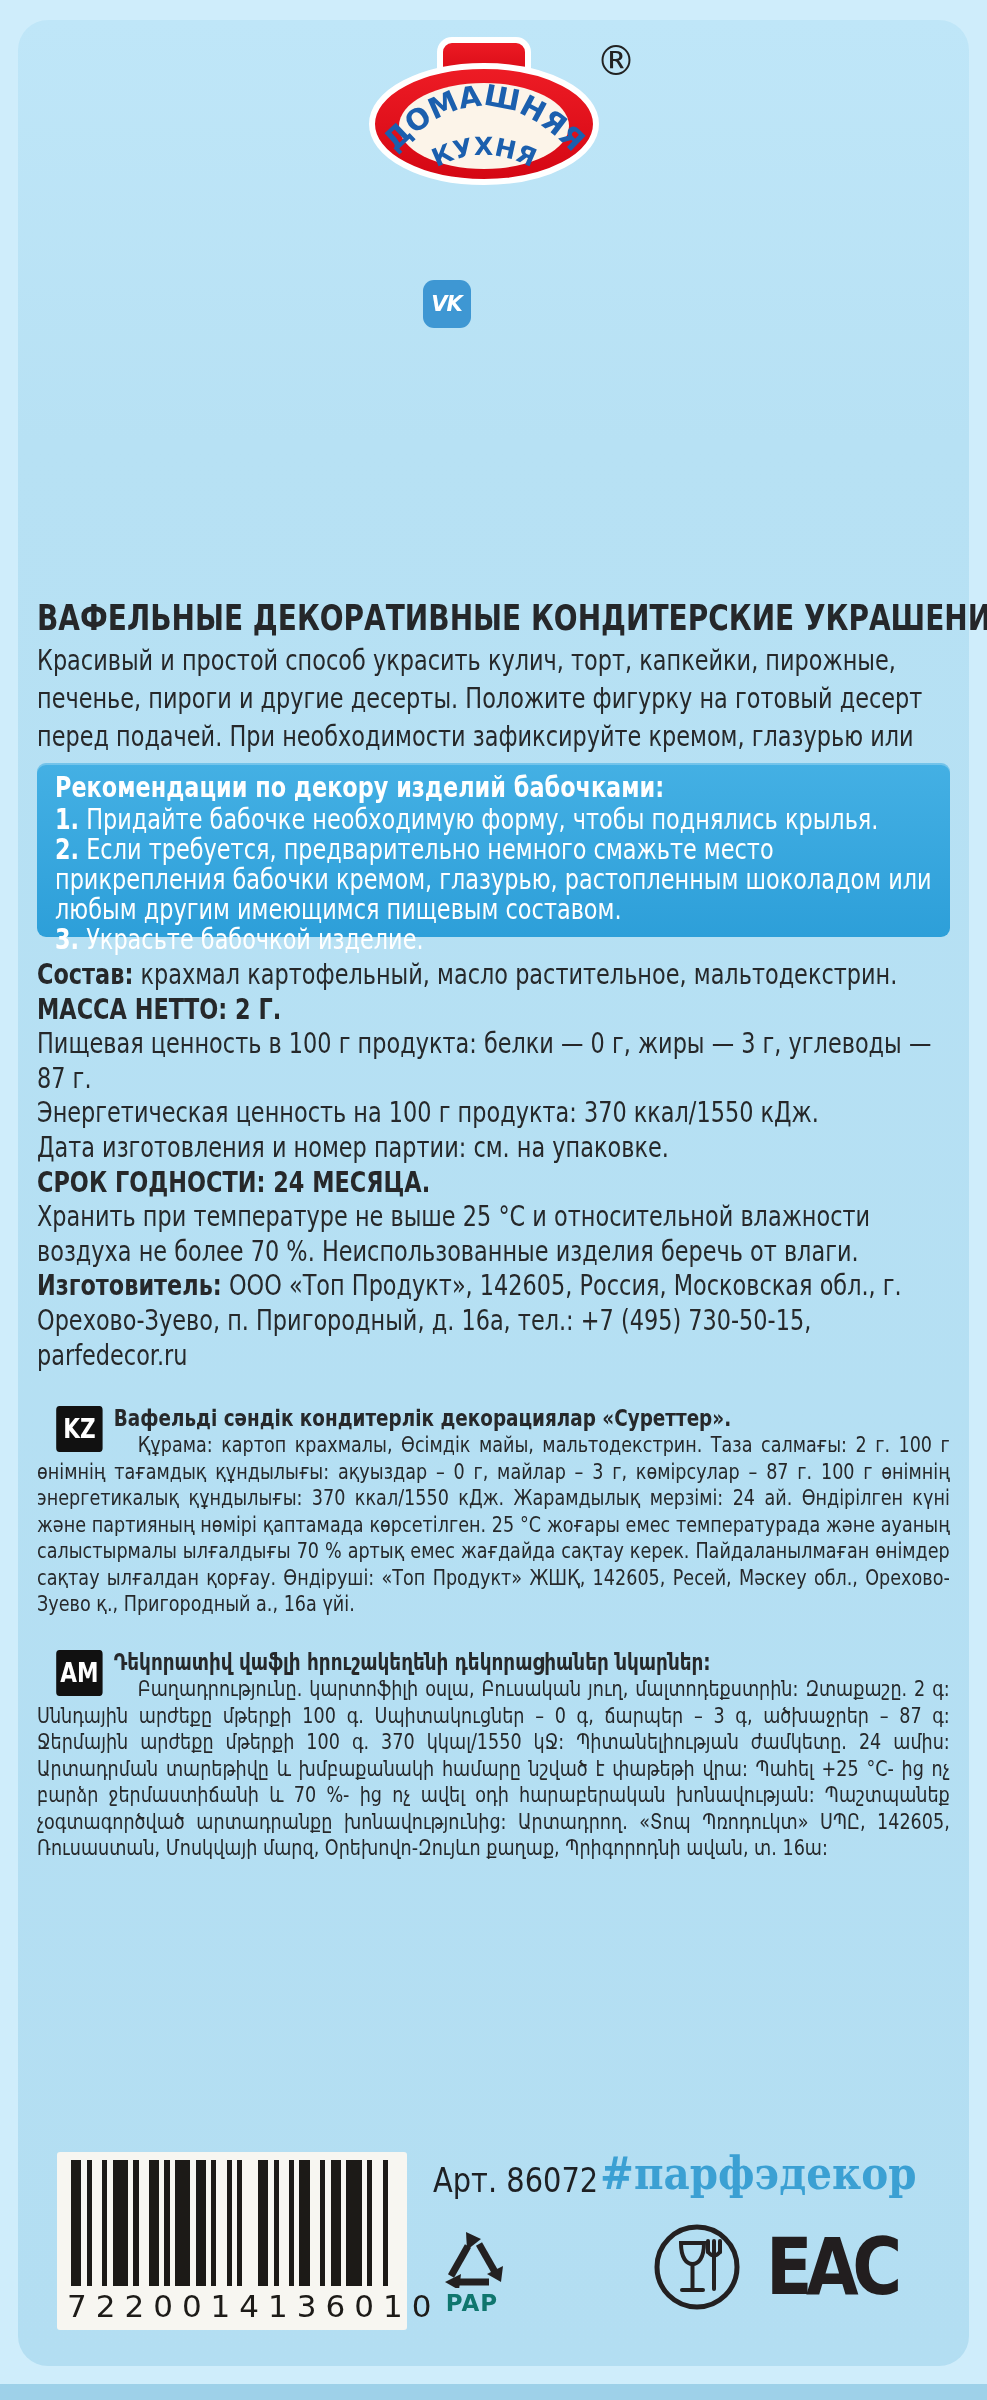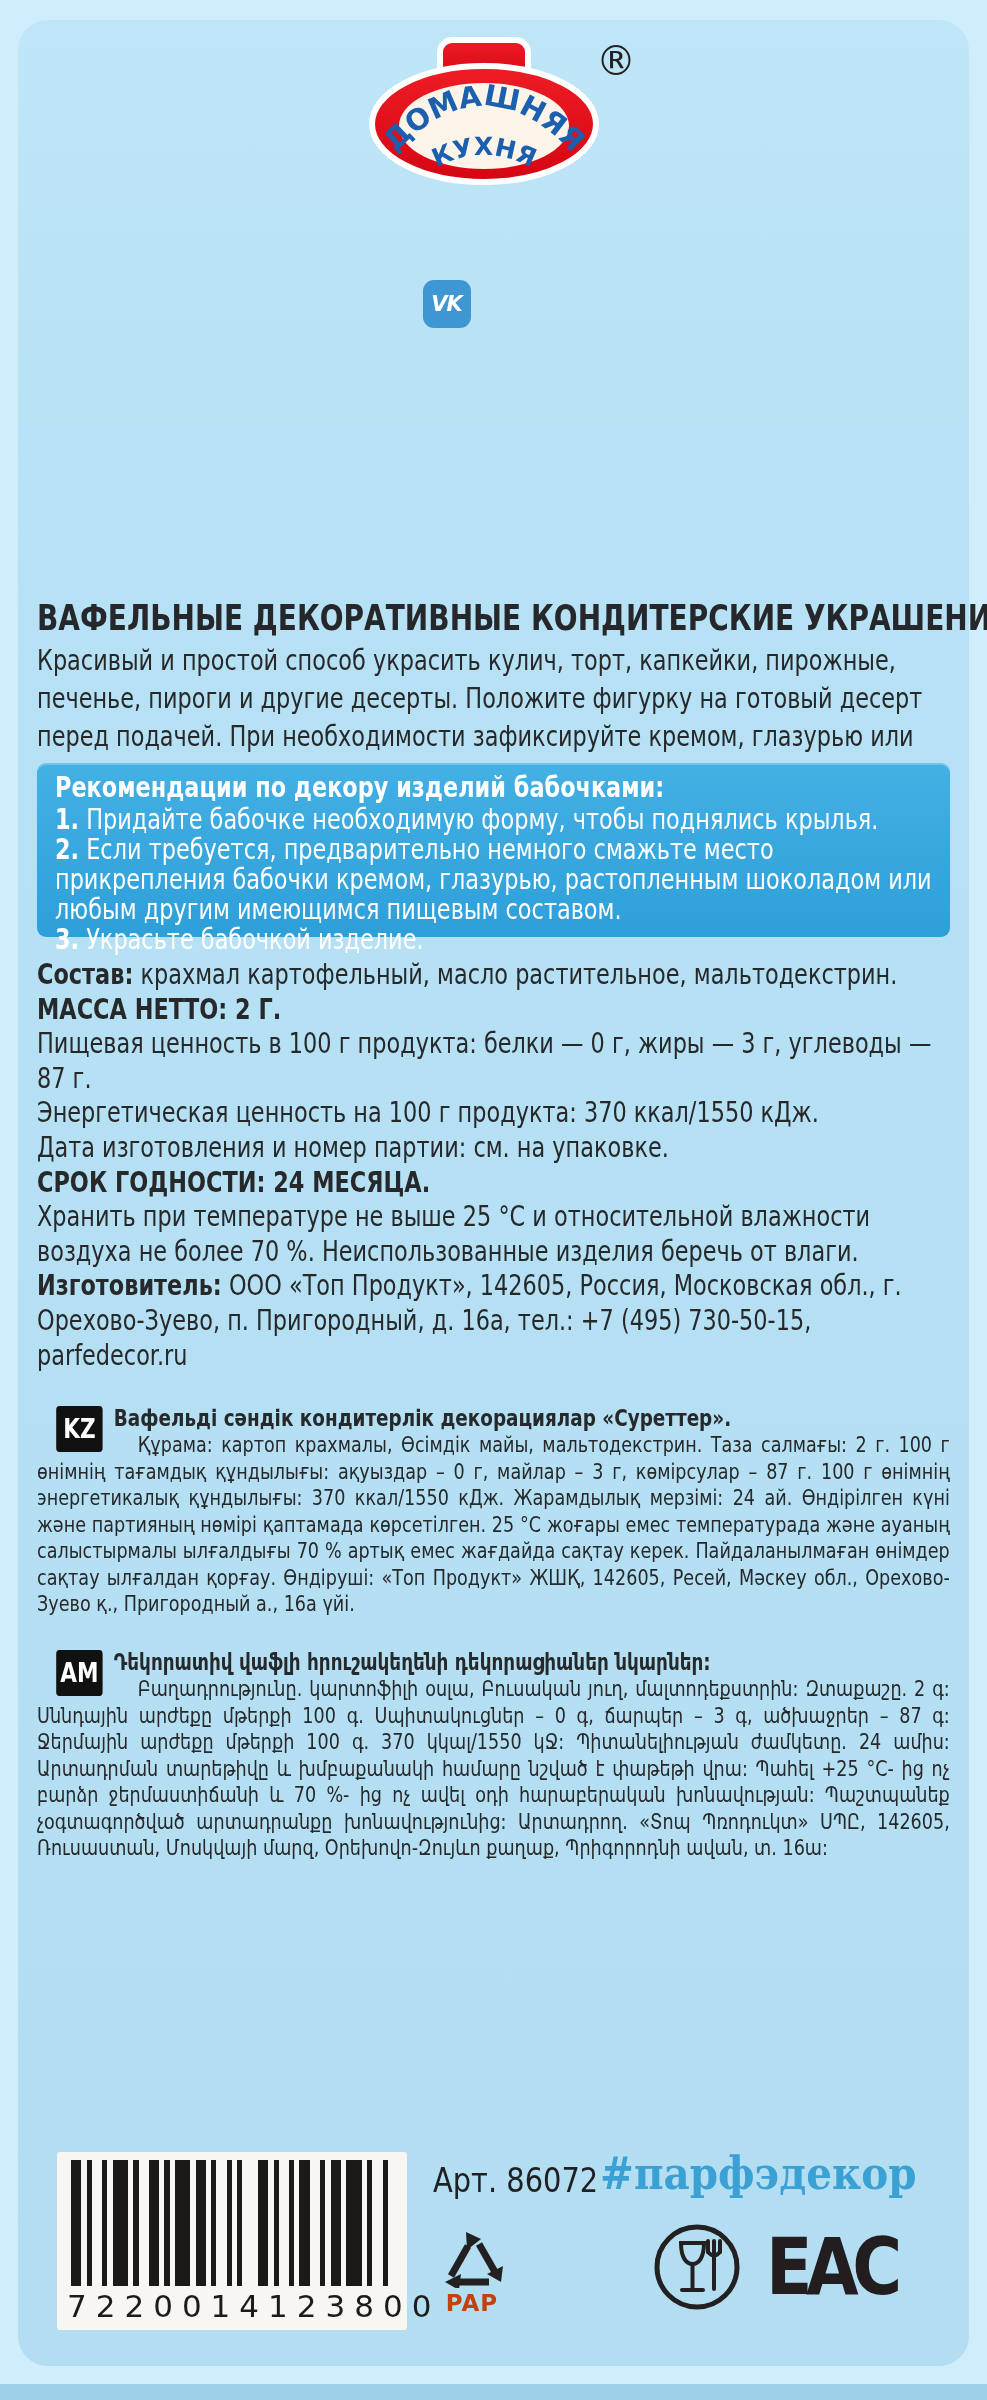--- a/index.html
+++ b/index.html
@@ -60,21 +60,21 @@
   .barcode-bars{position:absolute;left:14px;right:14px;top:8px;height:126px;display:flex;}
   .barcode-bars .bar{background:#1c1a17;height:100%;}
   .barcode-bars .gap{height:100%;}
   .barcode-digits{position:absolute;left:10px;right:10px;bottom:6px;display:flex;
                   justify-content:space-between;font-size:31px;color:#1d1b18;letter-spacing:9px;}
   .article{position:absolute;left:433px;top:2160px;font-size:34px;color:#1e2023;
            transform:scaleX(0.85);transform-origin:0 0;white-space:nowrap;}
   .hashtag{position:absolute;left:600px;top:2148px;font-family:"DejaVu Serif",serif;
            font-weight:bold;font-size:44px;color:#3ba0d3;white-space:nowrap;
            transform:scaleX(0.92);transform-origin:0 0;}
-  .pap{position:absolute;left:433px;top:2222px;width:78px;text-align:center;color:#c2410c;}
+  .pap{position:absolute;left:433px;top:2222px;width:78px;text-align:center;color:#0f766e;}
   .pap-label{font-weight:bold;font-size:23px;margin-top:-2px;letter-spacing:1px;}
   .foodsafe{position:absolute;left:652px;top:2222px;}
   .eac{position:absolute;left:766px;top:2226px;font-weight:bold;font-size:74px;color:#221e1f;
        letter-spacing:-7px;transform:scale(0.92,1.05);transform-origin:0 0;line-height:78px;}
 </style>
 </head>
 <body>
 
 <div class="package">
   <div class="panel"></div>
@@ -186,21 +186,21 @@
         <span class="gap" style="width: 5.2px;"></span>
         <span class="bar" style="width: 15.6px;"></span>
         <span class="gap" style="width: 5.2px;"></span>
         <span class="bar" style="width: 5.2px;"></span>
         <span class="gap" style="width: 10.4px;"></span>
         <span class="bar" style="width: 5.2px;"></span>
         <span class="gap" style="width: 5.2px;"></span>
       </div>
     <div class="barcode-digits">
       <span>7220014</span>
-      <span>123800</span>
+      <span>136010</span>
     </div>
   </div>
 
   <div class="article">Арт. 86072</div>
   <div class="hashtag">#парфэдекор</div>
 
   <div class="pap">
     <svg width="74" height="66" viewBox="0 0 74 66">
       <g stroke="#232021" stroke-width="7" fill="none" stroke-linejoin="round">
         <path d="M16,54 L33,24"></path>

